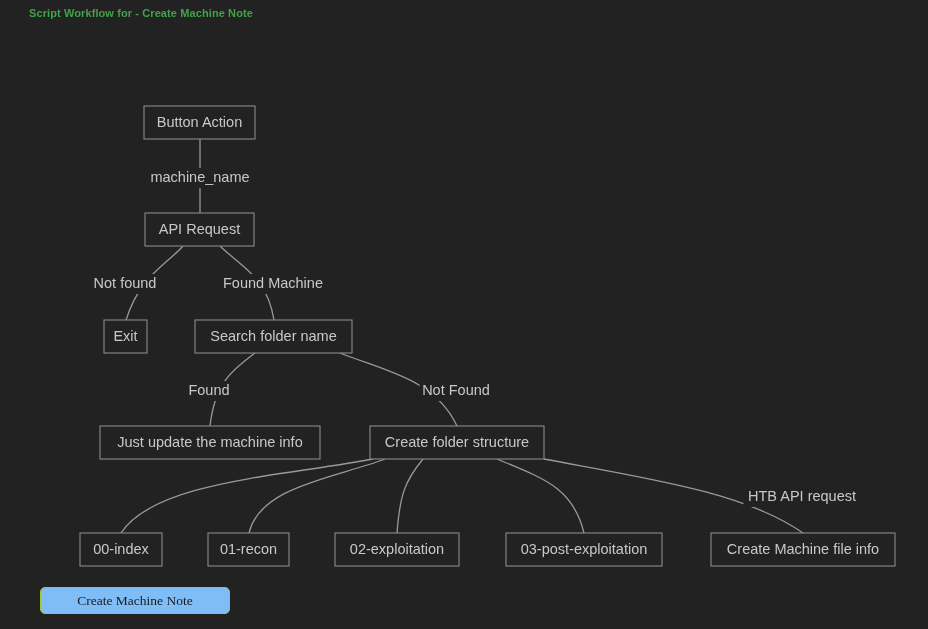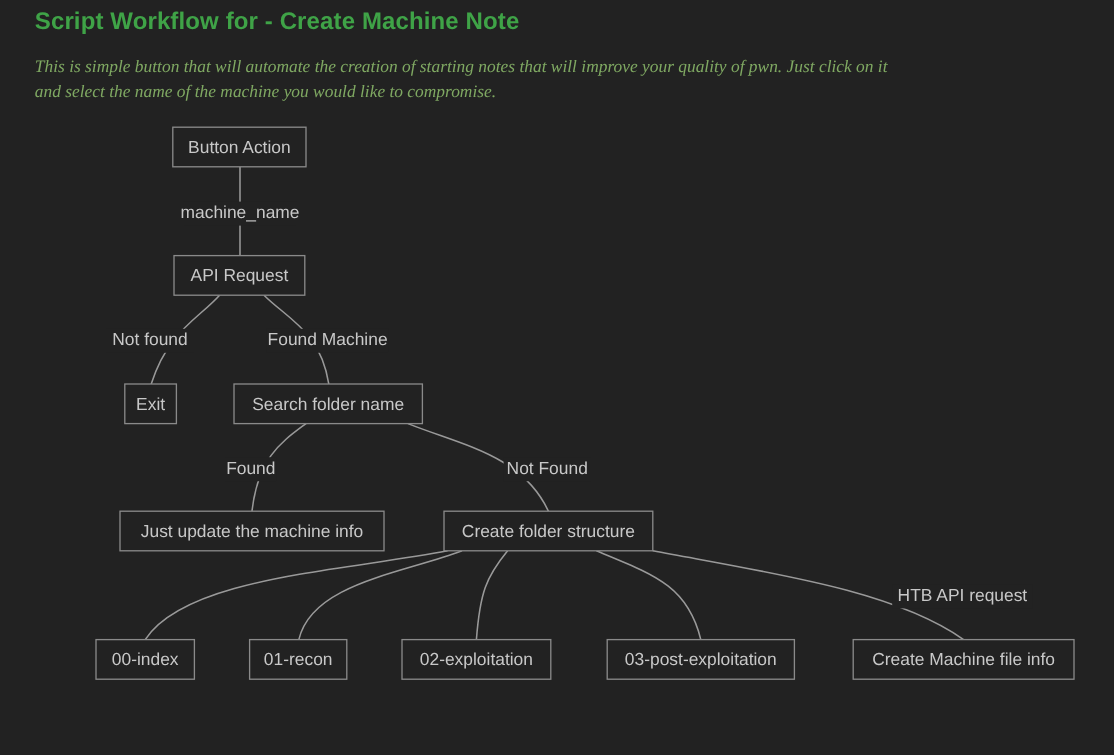--- a/index.html
+++ b/index.html
@@ -15,21 +15,21 @@
     overflow: hidden;
     font-family: "Liberation Sans", sans-serif;
   }
 
   
   #doc-title {
     position: absolute;
     left: 29px;
     top: 7px;
     font-family: "Liberation Sans", sans-serif;
-    font-size: 20px;
+    font-size: 11px;
     font-weight: bold;
     color: #3fa347;
     letter-spacing: 0.1px;
     white-space: nowrap;
   }
   #doc-description {
     position: absolute;
     left: 29px;
     top: 46px;
     width: 716px;
@@ -102,21 +102,20 @@
     padding: 0;
   }
 </style>
 </head>
 <body>
 
 <div id="page">
 
   <div id="doc-title">Script Workflow for - Create Machine Note</div>
 
-  <div id="doc-description">This is simple button that will automate the creation of starting notes that will improve your quality of pwn. Just click on it and select the name of the machine you would like to compromise.</div>
 
   <div id="flow-wrap">
     <svg id="flow-svg" viewBox="0 0 928 480">
       <g id="edges-layer">
           <path d="M 155,43 L 155,117" class="edge-path"></path>
           <path d="M 138,150 C 120,170 95,180 81,224" class="edge-path"></path>
           <path d="M 175,150 C 195,170 222,180 229,224" class="edge-path"></path>
           <path d="M 210,257 C 190,272 170,285 165,330" class="edge-path"></path>
           <path d="M 295,257 C 340,275 390,283 412,330" class="edge-path"></path>
           <path d="M 328,363 C 240,380 110,385 76,437" class="edge-path"></path>
@@ -193,14 +192,15 @@
             <text x="411" y="295" class="edge-label-text">Not Found</text>
           </g>
           <g>
             <rect x="698.5" y="391" width="117" height="20" class="edge-label-bg"></rect>
             <text x="757" y="401" class="edge-label-text">HTB API request</text>
           </g>
         </g>
     </svg>
   </div>
 
+  <button id="create-note-button">Create Machine Note</button>
 
 </div>
 
 </body></html>

